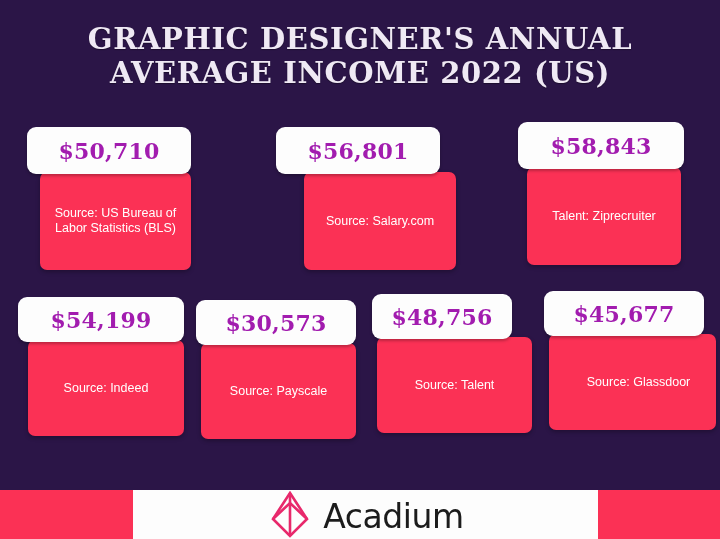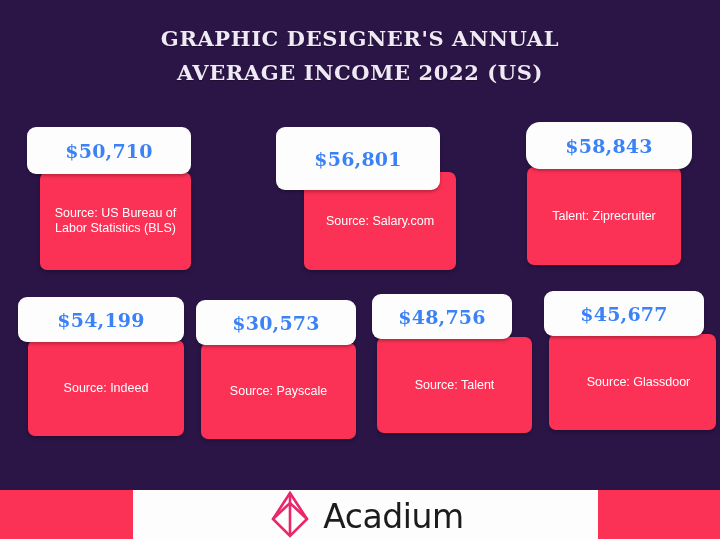--- a/index.html
+++ b/index.html
@@ -24,21 +24,21 @@
   
   .title-block {
     position: absolute;
     left: 0;
     top: 22px;
     width: 720px;
     text-align: center;
     color: #efe9f4;
     font-family: "DejaVu Serif", "Liberation Serif", serif;
     font-weight: bold;
-    font-size: 21px;
+    font-size: 29px;
     line-height: 34px;
     letter-spacing: 0.6px;
     text-shadow: 0 1px 1px rgba(0,0,0,0.35);
   }
   .title-line { display: block; white-space: nowrap; }
 
   
   .card {
     position: absolute;
   }
@@ -46,24 +46,24 @@
     position: absolute;
     background: #fdfdfd;
     border-radius: 9px;
     box-shadow: 0 2px 3px rgba(0,0,0,0.25);
     display: flex;
     align-items: center;
     justify-content: center;
     z-index: 2;
   }
   .card-amount {
-    color: #3b82f6;
+    color: #a21caf;
     font-family: "DejaVu Serif", "Liberation Serif", serif;
     font-weight: bold;
-    font-size: 19px;
+    font-size: 22px;
     letter-spacing: 0.2px;
     white-space: nowrap;
   }
   .card-body {
     position: absolute;
     background: #fb3155;
     border-radius: 7px;
     display: flex;
     align-items: center;
     justify-content: center;
@@ -78,25 +78,25 @@
     font-family: "Liberation Sans", sans-serif;
     padding: 0 6px;
   }
 
   
   #card-0 { left: 27px;  top: 127px; }
   #card-0 .card-head { left: 0px;  top: 0px;  width: 164px; height: 47px; }
   #card-0 .card-body { left: 13px; top: 45px; width: 151px; height: 98px; }
 
   #card-1 { left: 276px; top: 127px; }
-  #card-1 .card-head { left: 0px;  top: 0px;  width: 164px; height: 63px; }
+  #card-1 .card-head { left: 0px;  top: 0px;  width: 164px; height: 47px; }
   #card-1 .card-body { left: 10px; top: 45px; width: 152px; height: 98px; margin-left: 18px; }
 
   #card-2 { left: 518px; top: 122px; }
-  #card-2 .card-head { left: 8px;  top: 0px;  width: 166px; height: 47px; border-radius: 14px; }
+  #card-2 .card-head { left: 0px;  top: 0px;  width: 166px; height: 47px; }
   #card-2 .card-body { left: 9px;  top: 45px; width: 154px; height: 98px; }
 
   
   #card-3 { left: 18px;  top: 297px; }
   #card-3 .card-head { left: 0px;  top: 0px;  width: 166px; height: 45px; }
   #card-3 .card-body { left: 10px; top: 43px; width: 156px; height: 96px; }
 
   #card-4 { left: 196px; top: 300px; }
   #card-4 .card-head { left: 0px;  top: 0px;  width: 160px; height: 45px; }
   #card-4 .card-body { left: 5px;  top: 43px; width: 155px; height: 96px; }

